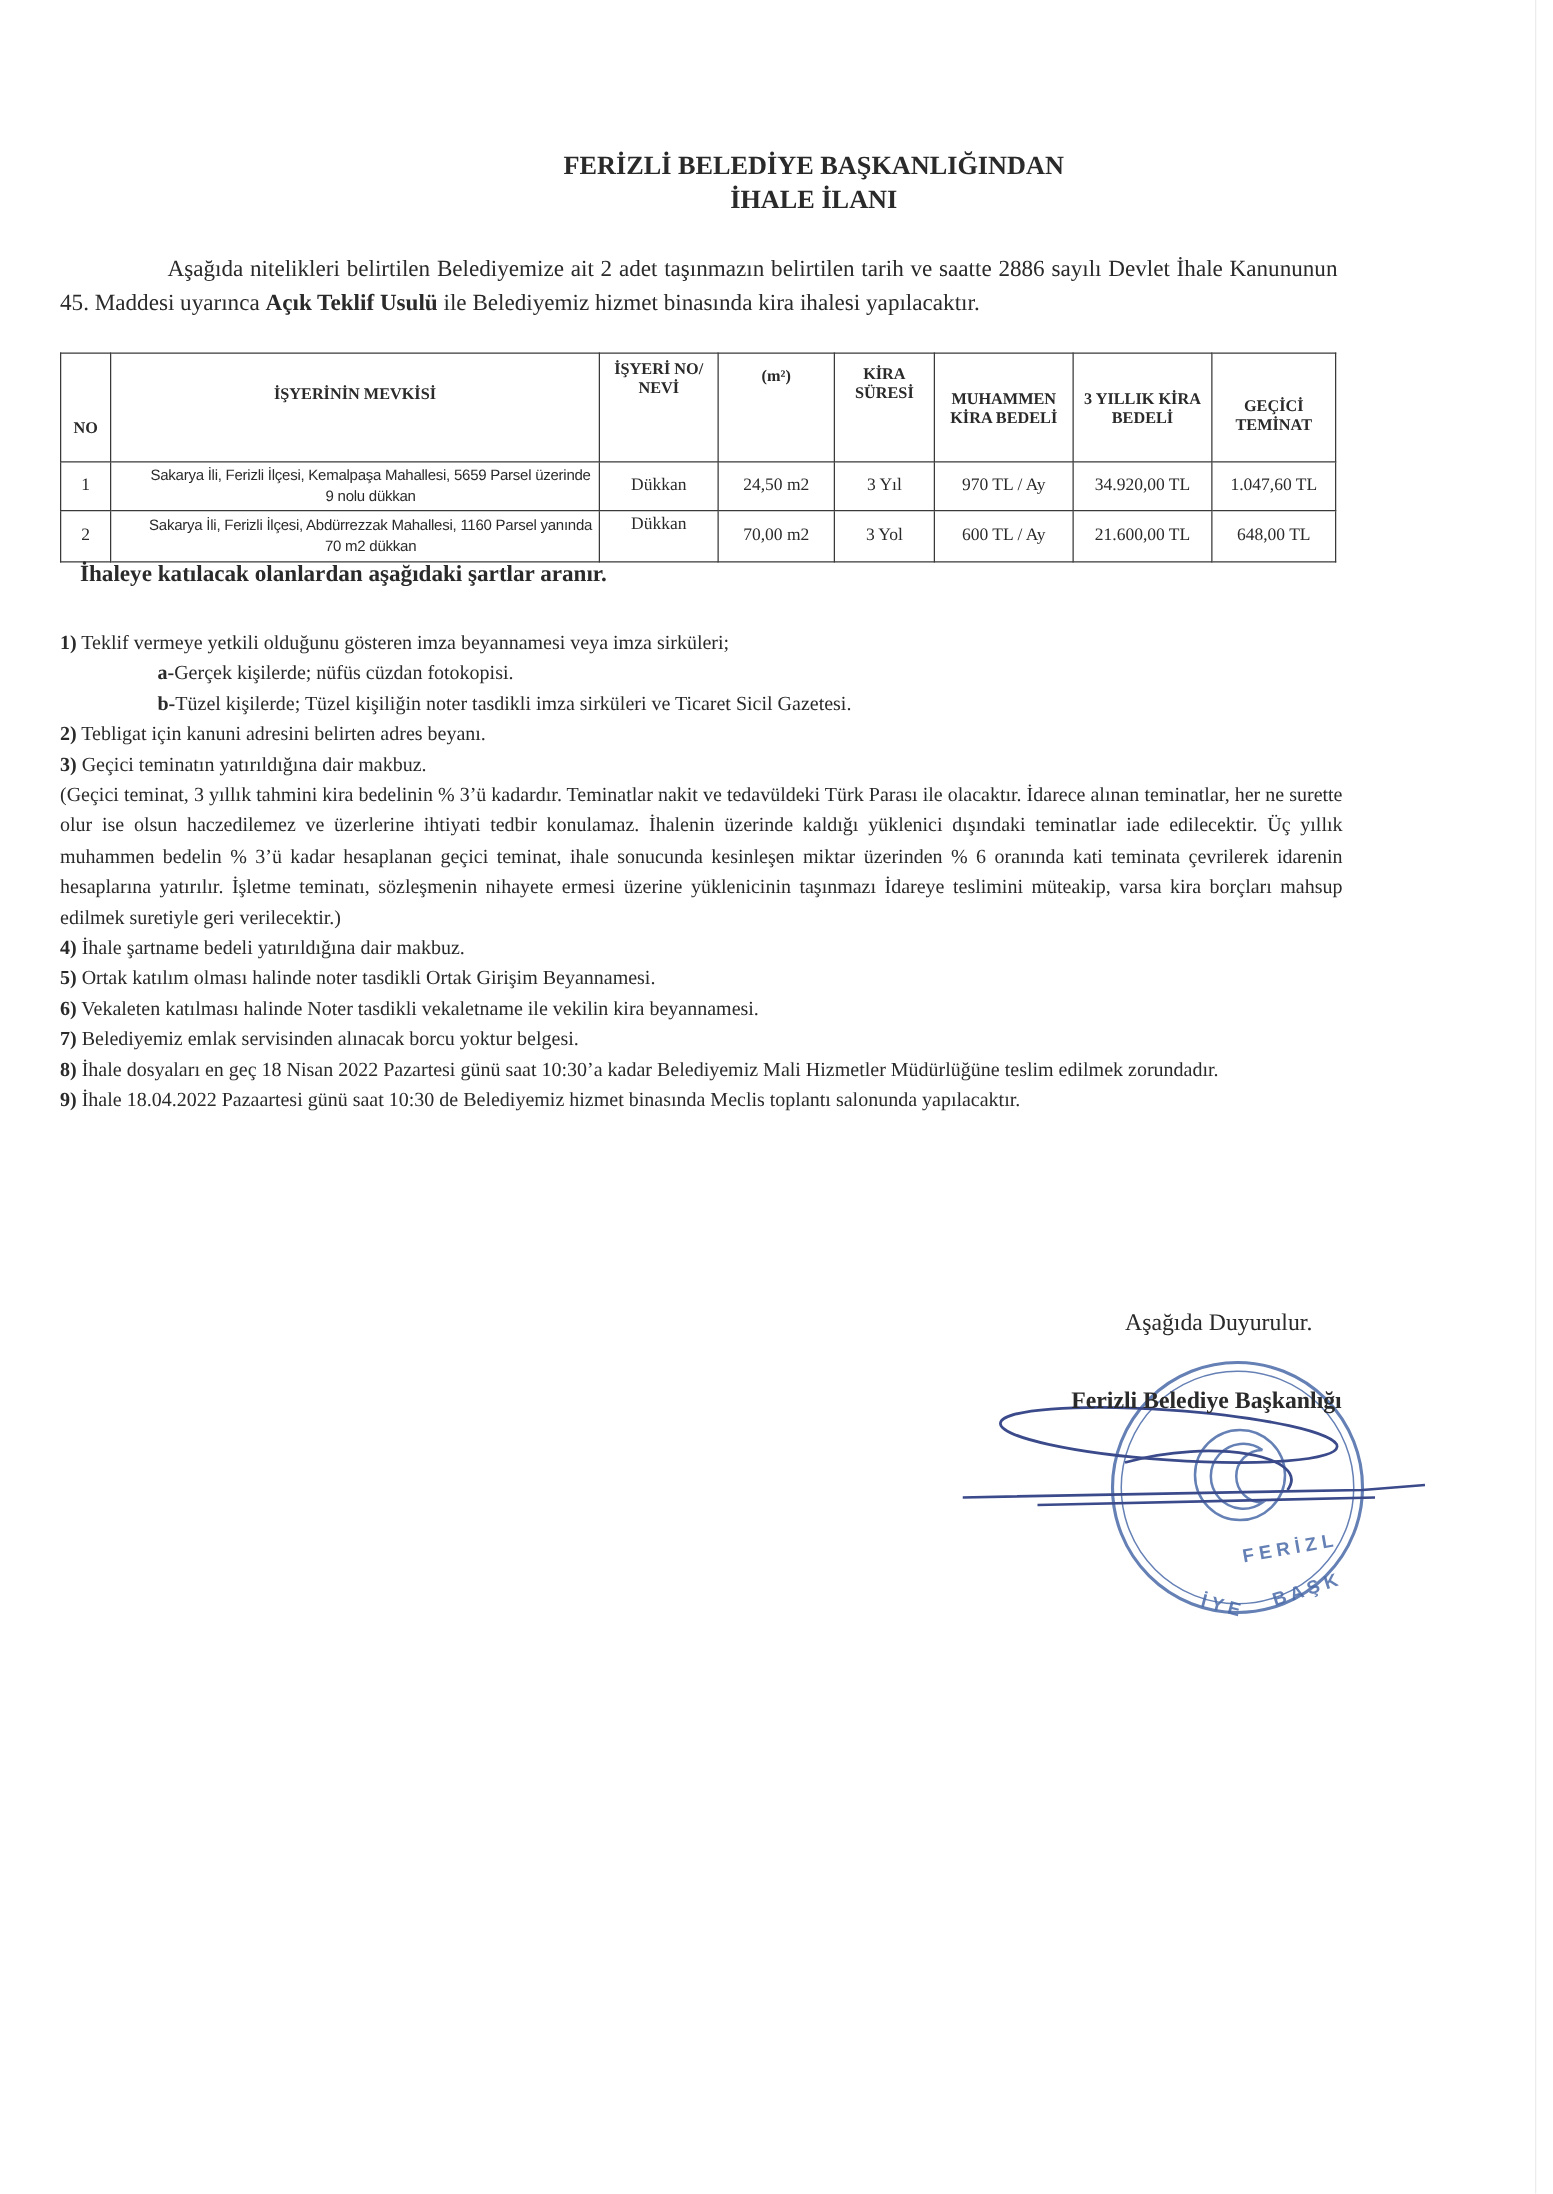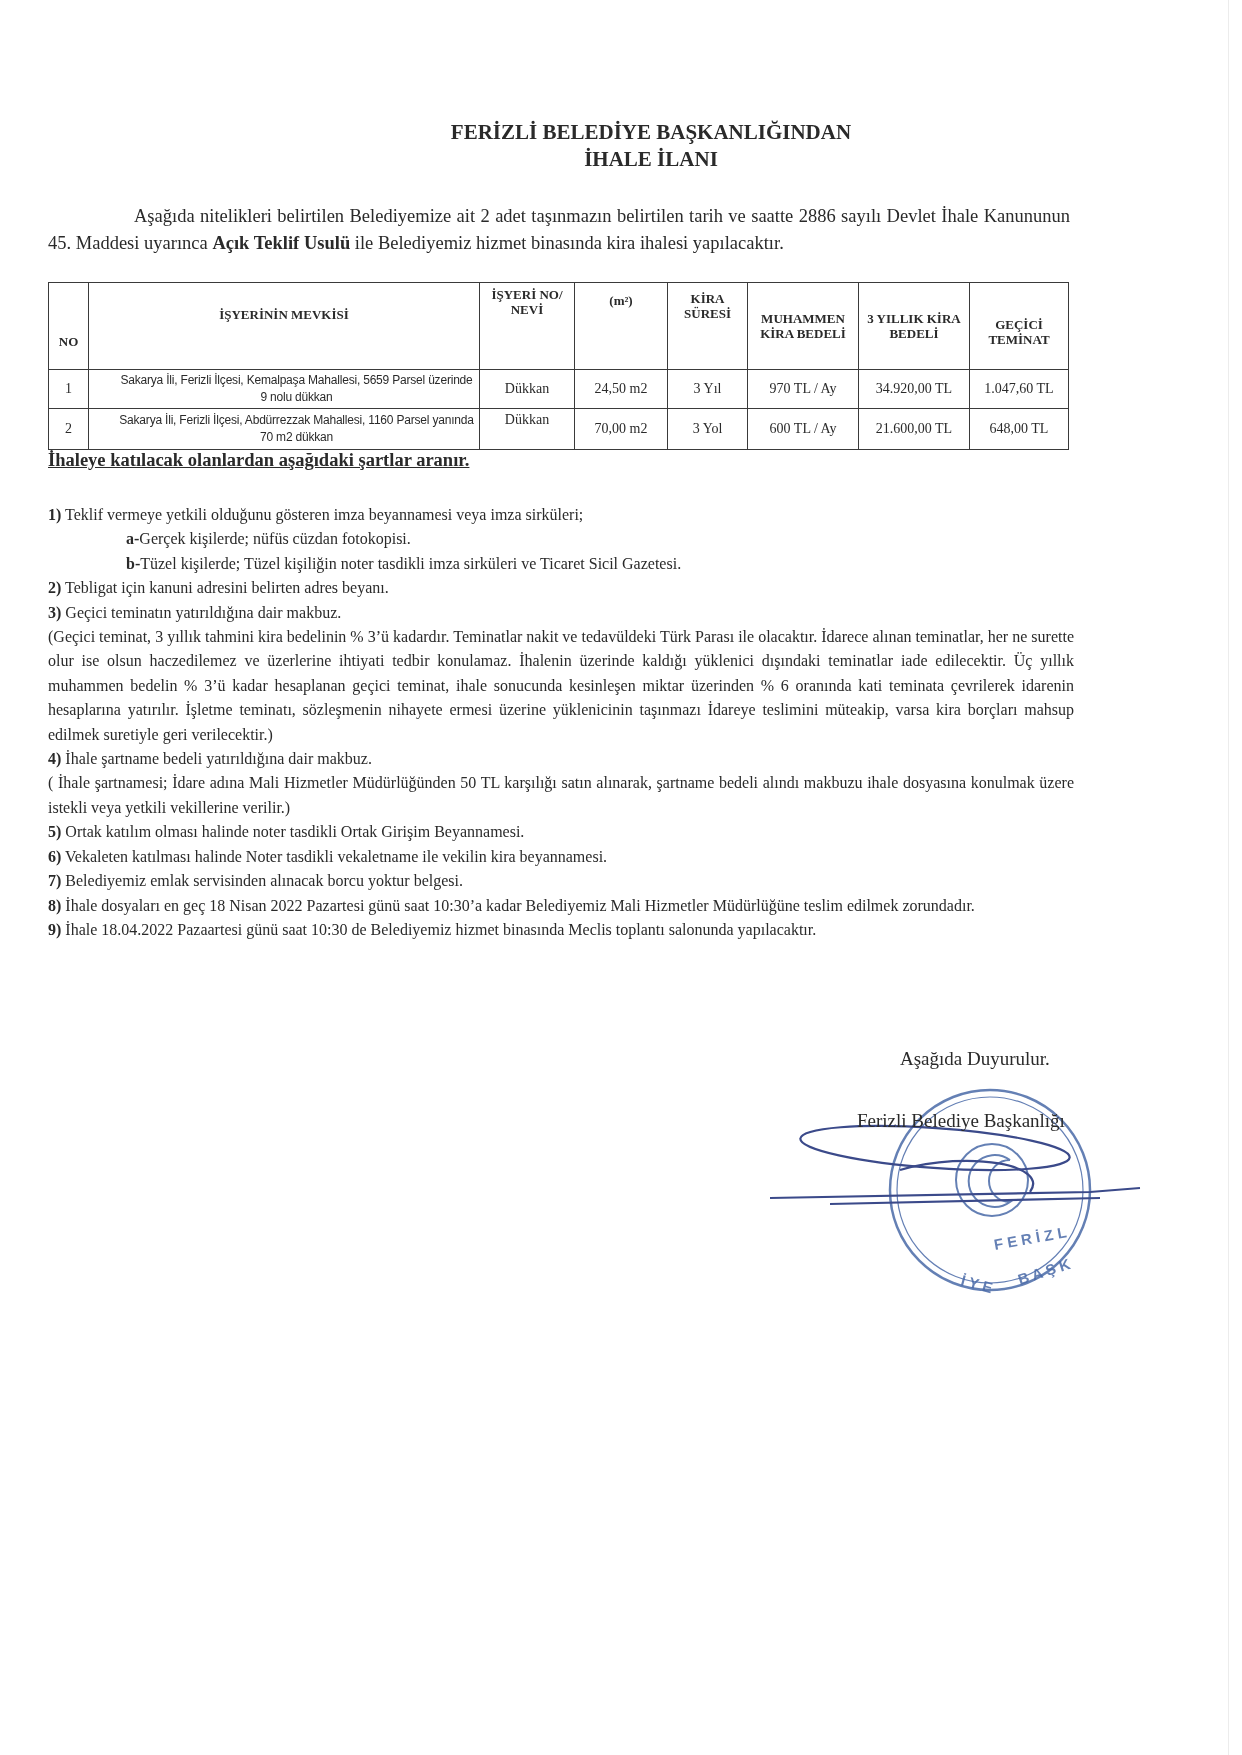--- a/index.html
+++ b/index.html
@@ -11,27 +11,27 @@
   .title { position: absolute; left: 0; width: 1242px; text-align: center; font-weight: bold; font-size: 21px; line-height: 28px; }
   .t1 { top: 118px; left: 30px; }
   .t2 { top: 145px; left: 30px; }
   .intro { position: absolute; left: 48px; width: 1022px; top: 203px; font-size: 18.5px; line-height: 27px; text-align: justify; }
   .intro .ind { display: inline-block; width: 86px; }
   table.grid { position: absolute; left: 48px; top: 282px; width: 1020px; border-collapse: collapse; table-layout: fixed; }
   table.grid th, table.grid td { border: 1px solid #3a3a3a; text-align: center; vertical-align: middle; padding: 0 3px; }
   table.grid th { font-size: 13px; font-weight: bold; line-height: 15px; height: 56px; }
   table.grid td { font-size: 14px; height: 38px; line-height: 18px; }
   table.grid td.loc { text-align: center; font-size: 12px; line-height: 17px; font-family: "Liberation Sans", sans-serif; font-stretch: condensed; letter-spacing: -0.2px; padding-left: 28px; }
-  .sect { position: absolute; left: 48px; top: 450px; font-size: 18.5px; font-weight: bold; text-decoration: underline; }
+  .sect { position: absolute; left: 64px; top: 450px; font-size: 18.5px; font-weight: bold; }
   .body { position: absolute; left: 48px; width: 1026px; top: 503px; font-size: 16px; line-height: 24.4px; }
   .body p { margin: 0; text-align: justify; }
   .body p.sub { padding-left: 78px; }
   .body b { font-weight: bold; }
   .sign1 { position: absolute; left: 900px; top: 1048px; font-size: 19px; }
-  .sign2 { position: absolute; left: 857px; top: 1110px; font-size: 19px; font-weight: normal; }
+  .sign2 { position: absolute; left: 857px; top: 1110px; font-size: 19px; font-weight: bold; }
   .stamp { position: absolute; left: 770px; top: 1080px; width: 380px; height: 250px; }
 </style>
 </head>
 <body>
 
 <div class="edge"></div>
 
 <div class="title t1">FERİZLİ BELEDİYE BAŞKANLIĞINDAN</div>
 <div class="title t2">İHALE İLANI</div>
 
@@ -89,21 +89,20 @@
 <div class="sect">İhaleye katılacak olanlardan aşağıdaki şartlar aranır.</div>
 
 <div class="body">
   <p><b>1)</b><span> Teklif vermeye yetkili olduğunu gösteren imza beyannamesi veya imza sirküleri;</span></p>
   <p class="sub"><b>a-</b><span>Gerçek kişilerde; nüfüs cüzdan fotokopisi.</span></p>
   <p class="sub"><b>b-</b><span>Tüzel kişilerde; Tüzel kişiliğin noter tasdikli imza sirküleri ve Ticaret Sicil Gazetesi.</span></p>
   <p><b>2)</b><span> Tebligat için kanuni adresini belirten adres beyanı.</span></p>
   <p><b>3)</b><span> Geçici teminatın yatırıldığına dair makbuz.</span></p>
   <p><span>(Geçici teminat, 3 yıllık tahmini kira bedelinin % 3’ü kadardır. Teminatlar nakit ve tedavüldeki Türk Parası ile olacaktır. İdarece alınan teminatlar, her ne surette olur ise olsun haczedilemez ve üzerlerine ihtiyati tedbir konulamaz. İhalenin üzerinde kaldığı yüklenici dışındaki teminatlar iade edilecektir. Üç yıllık muhammen bedelin % 3’ü kadar hesaplanan geçici teminat, ihale sonucunda kesinleşen miktar üzerinden % 6 oranında kati teminata çevrilerek idarenin hesaplarına yatırılır. İşletme teminatı, sözleşmenin nihayete ermesi üzerine yüklenicinin taşınmazı İdareye teslimini müteakip, varsa kira borçları mahsup edilmek suretiyle geri verilecektir.)</span></p>
   <p><b>4)</b><span> İhale şartname bedeli yatırıldığına dair makbuz.</span></p>
-  <p><span>( İhale şartnamesi; İdare adına Mali Hizmetler Müdürlüğünden 50 TL karşılığı satın alınarak, şartname bedeli alındı makbuzu ihale dosyasına konulmak üzere istekli veya yetkili vekillerine verilir.)</span></p>
   <p><b>5)</b><span> Ortak katılım olması halinde noter tasdikli Ortak Girişim Beyannamesi.</span></p>
   <p><b>6)</b><span> Vekaleten katılması halinde Noter tasdikli vekaletname ile vekilin kira beyannamesi.</span></p>
   <p><b>7)</b><span> Belediyemiz emlak servisinden alınacak borcu yoktur belgesi.</span></p>
   <p><b>8)</b><span> İhale dosyaları en geç 18 Nisan 2022 Pazartesi günü saat 10:30’a kadar Belediyemiz Mali Hizmetler Müdürlüğüne teslim edilmek zorundadır.</span></p>
   <p><b>9)</b><span> İhale 18.04.2022 Pazaartesi günü saat 10:30 de Belediyemiz hizmet binasında Meclis toplantı salonunda yapılacaktır.</span></p>
 </div>
 
 <div class="sign1">Aşağıda Duyurulur.</div>
 
 <svg class="stamp" viewBox="0 0 380 250">

